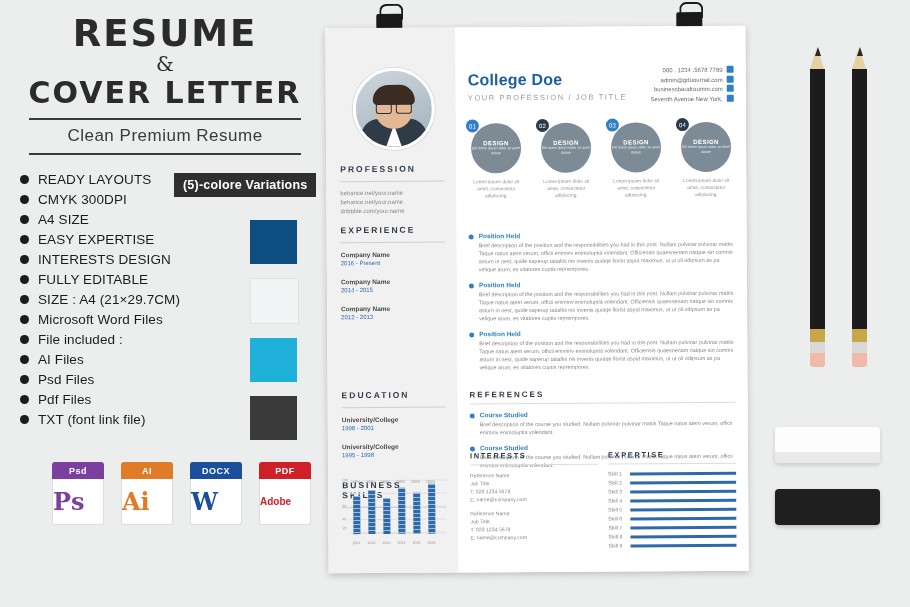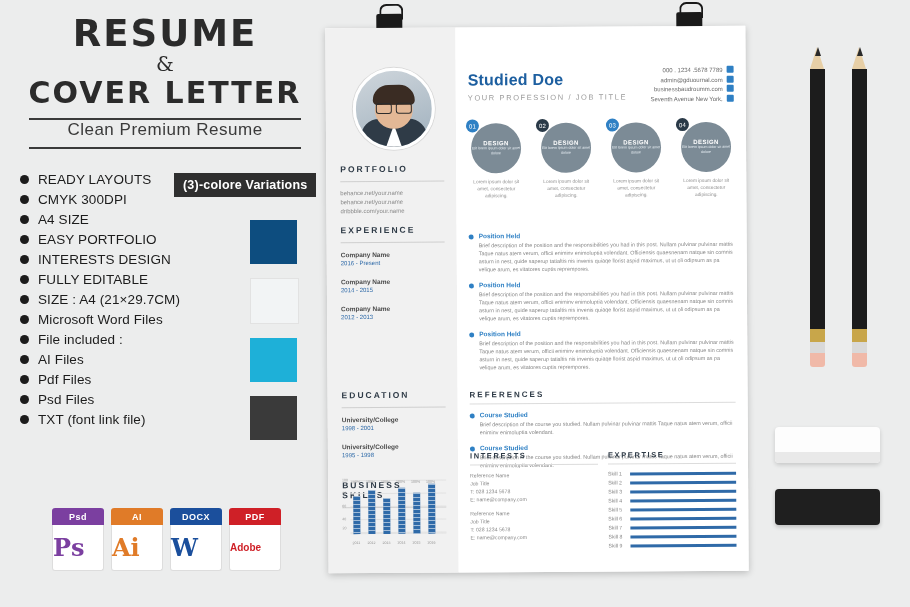--- a/index.html
+++ b/index.html
@@ -22,37 +22,37 @@
   .promo-title .amp{
     font-family:"DejaVu Serif", serif;font-size:20px;color:#2b2b2b;line-height:20px;
   }
   .promo-title .l2{
     font-family:"DejaVu Sans", sans-serif;
     font-size:30px;letter-spacing:2px;font-weight:bold;color:#2b2b2b;line-height:38px;
   }
   .rule{width:272px;height:2px;background:#3a3a3a;margin:6px auto 0 auto;}
   .subtitle{
     font-family:"Liberation Sans", sans-serif;font-size:17px;color:#3a3a3a;
-    letter-spacing:.5px;
+    letter-spacing:.5px;margin-top:6px;
   }
   .rule2{width:272px;height:2px;background:#3a3a3a;margin:7px auto 0 auto;}
 
   .features{position:absolute;left:20px;top:172px;width:240px;}
   .feat{display:flex;align-items:center;margin-bottom:5px;}
   .dot{width:9px;height:9px;border-radius:50%;background:#1c1c1c;margin-right:9px;flex:0 0 auto;}
   .feat span.txt{font-size:13.5px;color:#1c1c1c;letter-spacing:.1px;}
 
   .variations{
     position:absolute;left:174px;top:173px;background:#2f2f2f;color:#fff;
     font-size:12.5px;font-weight:bold;padding:5px 9px;letter-spacing:.2px;
   }
   .swatches{position:absolute;left:250px;top:220px;}
   .sw{width:47px;height:44px;margin-bottom:14px;}
 
-  .fileicons{position:absolute;left:52px;top:462px;display:flex;gap:7px;margin-top:46px;}
+  .fileicons{position:absolute;left:52px;top:462px;display:flex;gap:17px;}
   .ficon{width:52px;height:62px;position:relative;}
   .ficon .top{height:17px;border-radius:3px 3px 0 0;color:#fff;font-size:9px;font-weight:bold;
     display:flex;align-items:center;justify-content:center;letter-spacing:.5px;}
   .ficon .body{height:45px;background:#fff;border:1px solid #ddd;border-top:none;border-radius:0 0 3px 3px;
     display:flex;align-items:center;justify-content:flex-start;font-weight:bold;}
   .ficon .glyph{font-size:24px;font-family:"DejaVu Serif",serif;}
   .ficon .glyph2{font-size:10px;font-weight:bold;}
 
   
   .sheet{
@@ -179,21 +179,21 @@
     <div class="feat">
         <span class="dot"></span>
         <span class="txt">CMYK  300DPI</span>
       </div>
     <div class="feat">
         <span class="dot"></span>
         <span class="txt">A4 SIZE</span>
       </div>
     <div class="feat">
         <span class="dot"></span>
-        <span class="txt">EASY PORTFOLIO</span>
+        <span class="txt">EASY EXPERTISE</span>
       </div>
     <div class="feat">
         <span class="dot"></span>
         <span class="txt">INTERESTS DESIGN</span>
       </div>
     <div class="feat">
         <span class="dot"></span>
         <span class="txt">FULLY EDITABLE</span>
       </div>
     <div class="feat">
@@ -207,33 +207,33 @@
     <div class="feat">
         <span class="dot"></span>
         <span class="txt">File included :</span>
       </div>
     <div class="feat">
         <span class="dot"></span>
         <span class="txt">AI Files</span>
       </div>
     <div class="feat">
         <span class="dot"></span>
+        <span class="txt">Psd Files</span>
+      </div>
+    <div class="feat">
+        <span class="dot"></span>
         <span class="txt">Pdf Files</span>
       </div>
     <div class="feat">
         <span class="dot"></span>
-        <span class="txt">Psd Files</span>
-      </div>
-    <div class="feat">
-        <span class="dot"></span>
         <span class="txt">TXT (font link file)</span>
       </div>
   </div>
 
-  <div class="variations">(3)-colore Variations</div>
+  <div class="variations">(5)-colore Variations</div>
 
   <div class="swatches">
     <div class="sw" style="background:#0d4d7f"></div>
     <div class="sw" style="background:#f2f4f5;border:1px solid #e2e2e2"></div>
     <div class="sw" style="background:#1eb0d8"></div>
     <div class="sw" style="background:#3a3a3a"></div>
   </div>
 
   <div class="fileicons">
     <div class="ficon">
@@ -275,21 +275,21 @@
     <div class="shirt"></div>
     <div class="face"></div>
     <div class="hair"></div>
     <div class="glasses">
         <i class="l"></i>
         <i class="r"></i>
       </div>
   </div>
 
   <div class="lsec" style="top:136px">
-    <h3>PORTFOLIO</h3>
+    <h3>PROFESSION</h3>
     <div class="under"></div>
     <p>behance.net/your.name</p>
     <p>behance.net/your.name</p>
     <p>dribbble.com/your.name</p>
   </div>
 
   <div class="lsec" style="top:197px">
     <h3>EXPERIENCE</h3>
     <div class="under"></div>
     <p class="co">Company Name</p>
@@ -345,21 +345,21 @@
       <div class="yrlbl" style="left:2px;bottom:-11px">2011</div>
       <div class="yrlbl" style="left:17px;bottom:-11px">2012</div>
       <div class="yrlbl" style="left:32px;bottom:-11px">2013</div>
       <div class="yrlbl" style="left:47px;bottom:-11px">2014</div>
       <div class="yrlbl" style="left:62px;bottom:-11px">2015</div>
       <div class="yrlbl" style="left:77px;bottom:-11px">2016</div>
     </div>
   </div>
 
   <div class="sheet-right" style="background:transparent;">
-    <div class="name">Studied Doe</div>
+    <div class="name">College Doe</div>
     <div class="prof">YOUR PROFESSION / JOB TITLE</div>
     <div class="contact">
       <div><span>000 . 1234 .5678 7789</span><span class="ic"></span></div>
       <div><span>admin@gduournal.com</span><span class="ic"></span></div>
       <div><span>businessbaudroumm.com</span><span class="ic"></span></div>
       <div><span>Seventh Avenue New York,</span><span class="ic"></span></div>
     </div>
 
     <div class="circles">
       <div class="circ">

